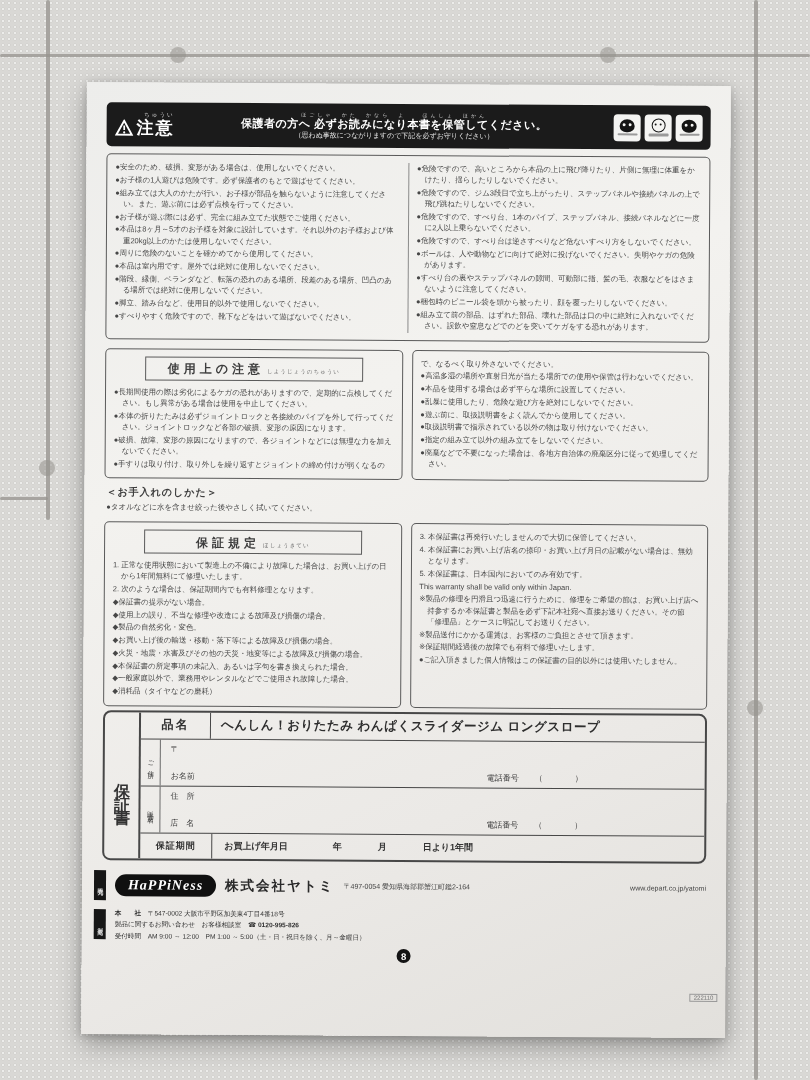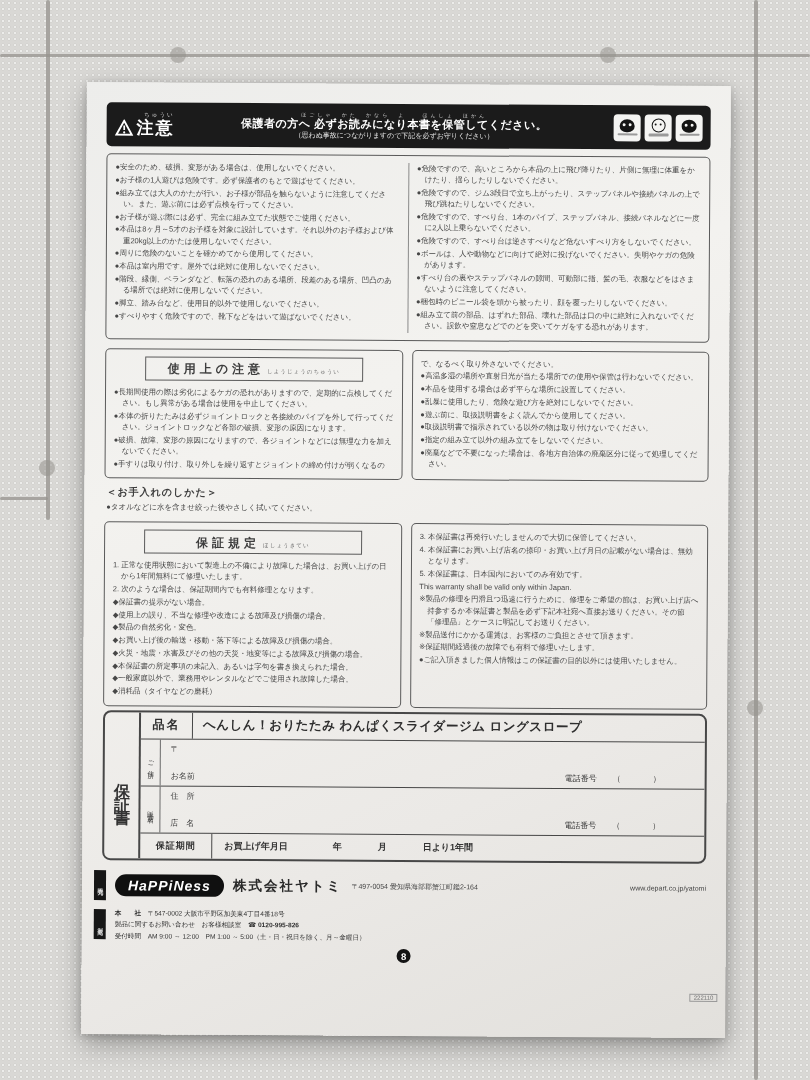--- a/index.html
+++ b/index.html
@@ -48,40 +48,40 @@
   .tbox .k { font-size:5.5px; color:#6a6a6a; margin-left:3px; letter-spacing:1px; }
   .care { margin:7px 0 7px 2px; }
   .care-title { font-size:10px; font-weight:800; color:#3e3e3e; letter-spacing:1px; margin-bottom:2px; }
   
   .card { border:2px solid #474747; border-radius:8px; display:flex; overflow:hidden; margin-top:4px; flex:none; }
   .card-side { width:36px; border-right:2px solid #474747; display:flex; align-items:center; justify-content:center; }
   .vtext { writing-mode:vertical-rl; text-orientation:upright; }
   .card-side span { font-size:16px; font-weight:800; letter-spacing:13px; color:#333; padding-top:10px; }
   .card-main { flex:1; display:flex; flex-direction:column; }
   .row-product { display:flex; border-bottom:1.6px solid #474747; height:27px; align-items:stretch; }
-  .pn-label { width:52px; border-right:1.6px solid #474747; display:flex; align-items:center; justify-content:center;
+  .pn-label { width:70px; border-right:1.6px solid #474747; display:flex; align-items:center; justify-content:center;
     font-weight:800; font-size:12px; color:#2e2e2e; letter-spacing:2px; }
   .pn-value { flex:1; display:flex; align-items:center; padding:0 10px; font-weight:800; font-size:12.5px; color:#2e2e2e; letter-spacing:.5px; }
   .row-block { display:flex; border-bottom:1.4px solid #474747; height:47px; }
   .grp { width:20px; border-right:1px solid #6a6a6a; display:flex; align-items:center; justify-content:center; }
   .grp span { font-size:6.5px; color:#3a3a3a; letter-spacing:2px; }
   .blk { flex:1; padding:4px 10px 4px 10px; display:flex; flex-direction:column; justify-content:space-between; }
   .bl-line { display:flex; align-items:flex-end; font-size:8px; color:#3a3a3a; }
-  .bl-line .ph { margin-left:auto; margin-right:34px; display:flex; gap:16px; }
+  .bl-line .ph { margin-left:auto; margin-right:112px; display:flex; gap:16px; }
   .row-period { display:flex; height:25px; }
   .pd-label { width:72px; border-right:1.4px solid #474747; display:flex; align-items:center; justify-content:center;
     font-size:9px; font-weight:800; color:#2f2f2f; letter-spacing:1px; }
   .pd-value { flex:1; display:flex; align-items:center; padding-left:12px; font-size:9px; font-weight:600; color:#333; }
   
   .footer { margin-top:10px; display:flex; flex-direction:column; gap:7px; margin-left:-8px; flex:none; }
   .frow { display:flex; align-items:center; gap:9px; }
   .tab { width:12px; height:30px; background:#161616; color:#eee; display:flex; align-items:center; justify-content:center; flex:none; }
   .tab span { font-size:6px; letter-spacing:1px; }
   .hap { background:#101010; color:#fff; border-radius:12px; padding:3px 13px; font-weight:800; font-style:italic;
-    font-size:14px; letter-spacing:1px; flex:none; }
+    font-size:14px; letter-spacing:1px; flex:none;font-family:Liberation Serif, serif; }
   .yatomi { font-size:13.5px; font-weight:800; color:#2a2a2a; letter-spacing:2px; flex:none; }
   .small7 { font-size:7px; color:#444; }
   .nonaka { width:86px; text-align:center; line-height:1.05; flex:none; }
   .nonaka .rb { font-size:4.8px; color:#c9342b; letter-spacing:1px; }
   .nonaka .l1,.nonaka .l2 { font-size:13.5px; font-weight:800; color:#c9342b; letter-spacing:2.5px; }
   .nonaka .co { font-size:5.6px; color:#222; font-weight:700; margin-top:1px; }
   .mkinfo { font-size:6.6px; color:#333; line-height:1.75; }
   .mkinfo b { font-weight:700; }
   .net { margin-left:auto; font-size:8.6px; color:#222; line-height:1.8; padding-right:2px; }
   .net .lbl { display:inline-block; width:32px; }

